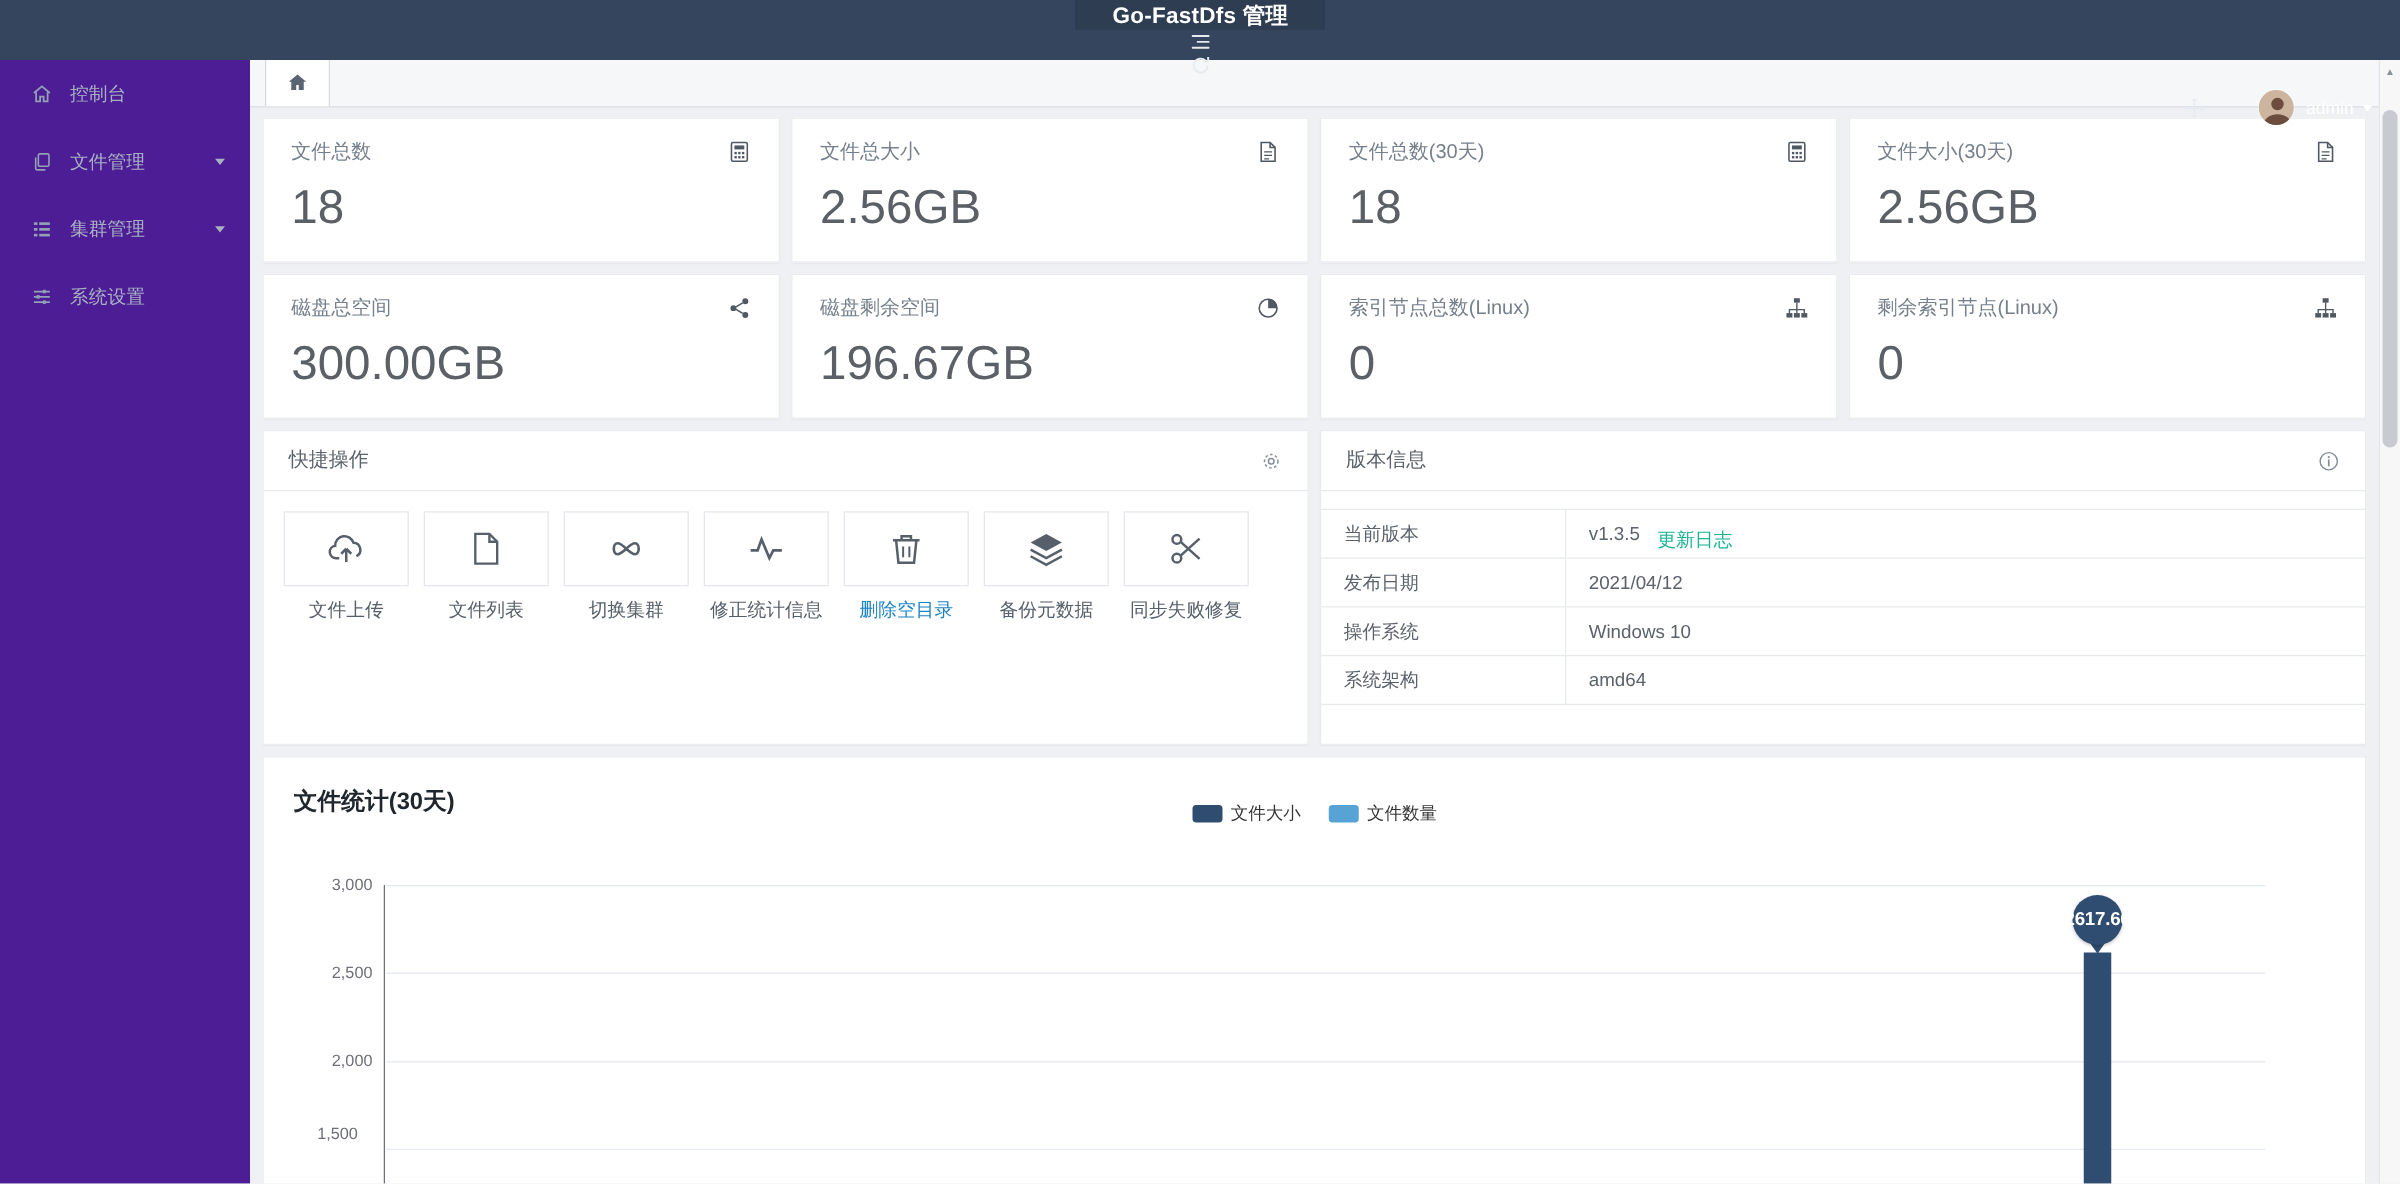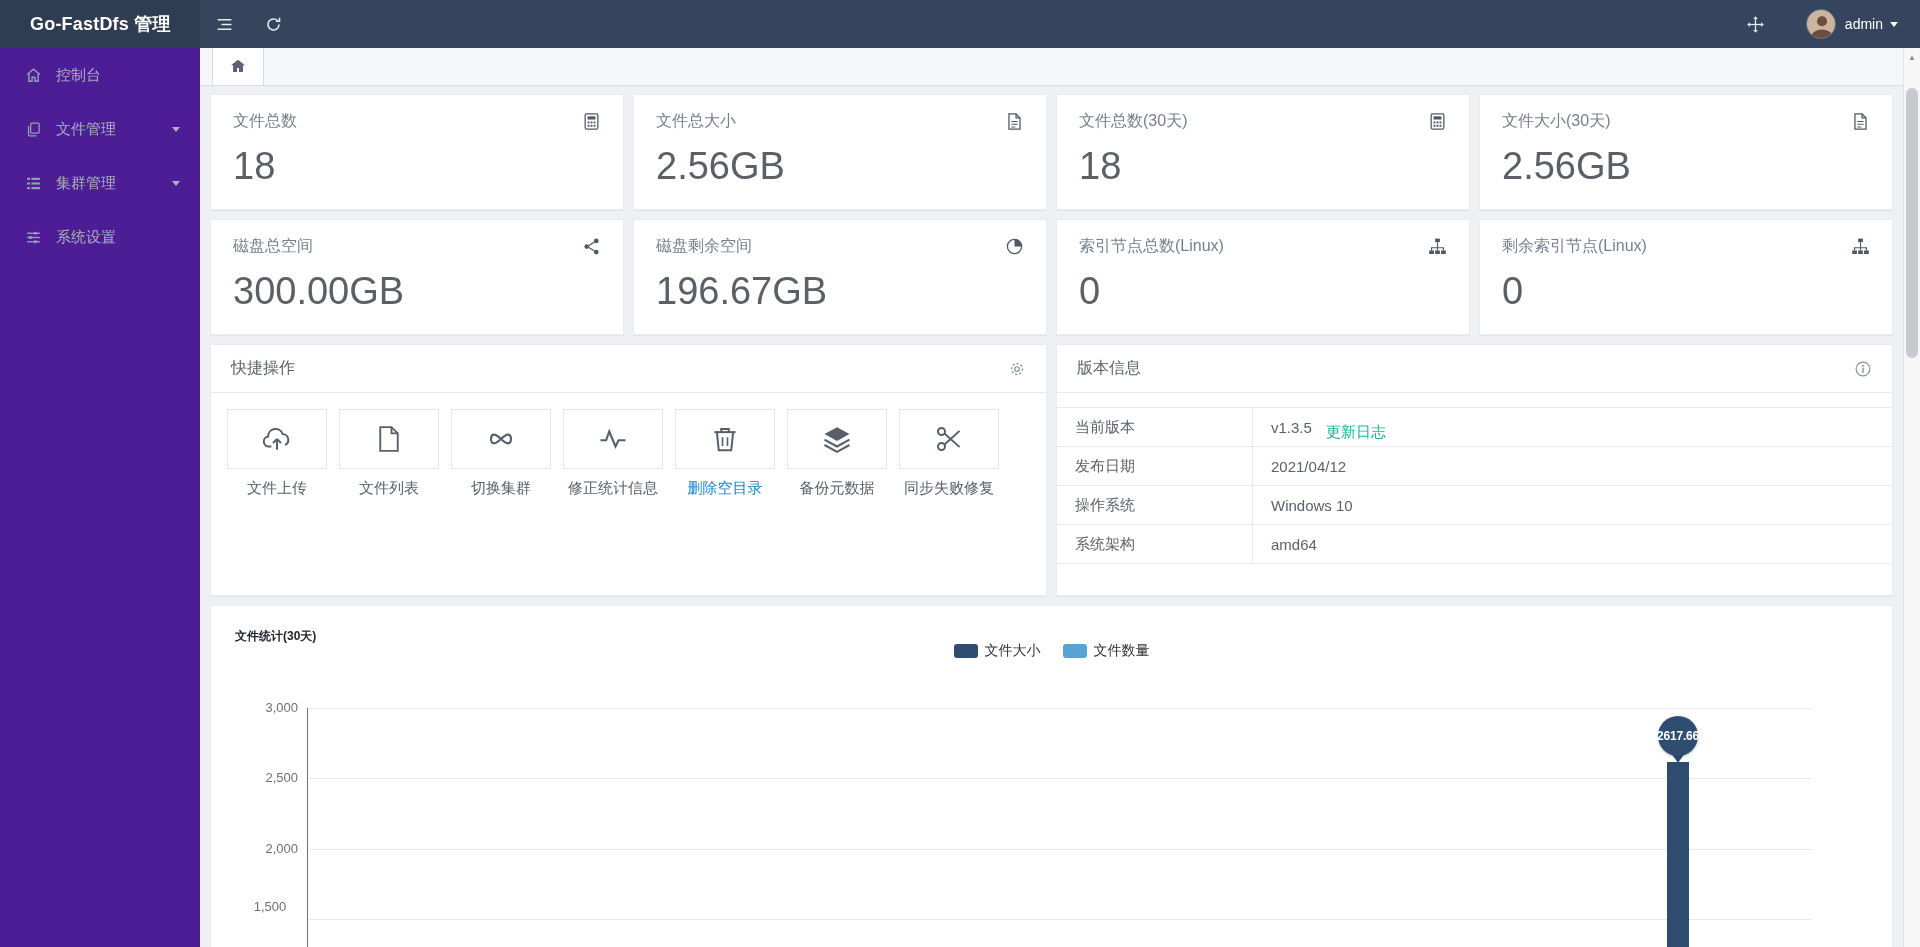--- a/index.html
+++ b/index.html
@@ -1,21 +1,21 @@
 <!DOCTYPE html>
 <html><head>
 <meta charset="utf-8">
 <style>
   * { box-sizing: border-box; margin: 0; padding: 0; }
   html,body { width:1920px; height:947px; }
   body { font-family: "Liberation Sans", "DejaVu Sans", sans-serif; background:#eef0f3; }
   .app { position:relative; width:1920px; height:947px; overflow:hidden; background:#eef0f3; }
 
   
-  .navbar { position:absolute; top:0; left:0; width:1920px; height:48px; background:#35455e; display:flex; align-items:center; z-index:30; }
+  .navbar { position:absolute; top:0; left:0; width:1920px; height:48px; background:#35455e; display:flex; align-items:center; z-index:30;flex-direction:column; }
   .brand { width:200px; height:48px; background:#2f3d52; color:#fff; font-weight:bold; font-size:18px; display:flex; align-items:center; padding-left:30px; letter-spacing:.2px; }
   .nav-icon-btn { background:transparent; border:none; color:#e7ebf0; padding:0 15px; height:48px; cursor:pointer; display:flex; align-items:center; }
   .nav-icon-btn svg { width:19px; height:19px; }
   .nav-right { margin-left:auto; display:flex; align-items:center; padding-right:22px; }
   .user { display:flex; align-items:center; cursor:pointer; color:#fff; margin-left:26px; }
   .avatar { width:30px; height:30px; border-radius:50%; overflow:hidden; display:block; margin-right:9px; border:1px solid rgba(255,255,255,.25); }
   .avatar svg { width:30px; height:30px; display:block; }
   .username { font-size:14px; font-weight:normal; color:#fff; }
   .caret { width:0; height:0; border-left:4.5px solid transparent; border-right:4.5px solid transparent; border-top:5px solid #fff; margin-left:7px; }
 
@@ -56,30 +56,30 @@
   .action.highlight .action-label { color:#1c84c6; }
 
   .vtable { margin-top:14px; border-top:1px solid #e7eaec; }
   .vrow { display:flex; align-items:center; height:39px; border-bottom:1px solid #e7eaec; font-size:15px; color:#5b626b; }
   .vlabel { width:196px; padding-left:18px; border-right:1px solid #e7eaec; height:100%; display:flex; align-items:center; }
   .vvalue { padding-left:18px; }
   .vlink { color:#1ab394; margin-left:14px; cursor:pointer; text-decoration:none;margin-top:11px; }
 
   
   .chart-panel { position:relative; background:#fff; border:1px solid #e9ebee; height:560px; box-shadow:0 1px 1px rgba(0,0,0,.04); }
-  .chart-title { padding:22px 0 0 24px; font-size:12px; font-weight:bold; color:#20262e; }
+  .chart-title { padding:22px 0 0 24px; font-size:19px; font-weight:bold; color:#20262e; }
   .chart-legend { position:absolute; top:36px; left:0; right:0; display:flex; justify-content:center; gap:22px; }
   .legend-item { display:flex; align-items:center; gap:7px; cursor:pointer;justify-content:flex-end; }
   .legend-swatch { width:24px; height:14px; border-radius:3px; }
   .legend-label { font-size:14px; color:#333; }
   .plot { position:absolute; top:102px; left:96px; right:80px; height:460px; border-left:1px solid #6E7079; }
   .gridline { position:absolute; left:1px; right:0; height:1px; background:#e4e8f1; }
   .ytick { position:absolute; left:-66px; width:56px; text-align:right; font-size:13px; color:#6E7079; }
   .bar { position:absolute; left:1359px; width:22px; bottom:0; }
-  .pin { position:absolute; left:1350px; width:40px; height:40px; border-radius:50%; display:flex; align-items:center; justify-content:center; color:#fff; font-size:12px; font-weight:bold; letter-spacing:-.2px; box-shadow:0 1px 3px rgba(0,0,0,.25); }
+  .pin { position:absolute; left:1350px; width:40px; height:40px; border-radius:50%; display:flex; align-items:center; justify-content:center; color:#fff; font-size:15px; font-weight:bold; letter-spacing:-.2px; box-shadow:0 1px 3px rgba(0,0,0,.25); }
   .pin-tail { position:absolute; left:1363px; width:0; height:0; border-left:7px solid transparent; border-right:7px solid transparent; border-top:10px solid #2f4d70; }
 
   
   .scrollbar { position:absolute; top:48px; right:0; bottom:0; width:17px; background:#f7f7f8; border-left:1px solid #e4e5e7; z-index:25; }
   .scroll-arrow { height:18px; display:flex; align-items:center; justify-content:center; color:#8a8f96; font-size:8px; cursor:pointer; }
   .scroll-thumb { position:absolute; top:40px; left:2px; right:2px; height:270px; background:#c7cbd1; border-radius:7px; cursor:pointer; }
 </style>
 </head>
 <body>
 

